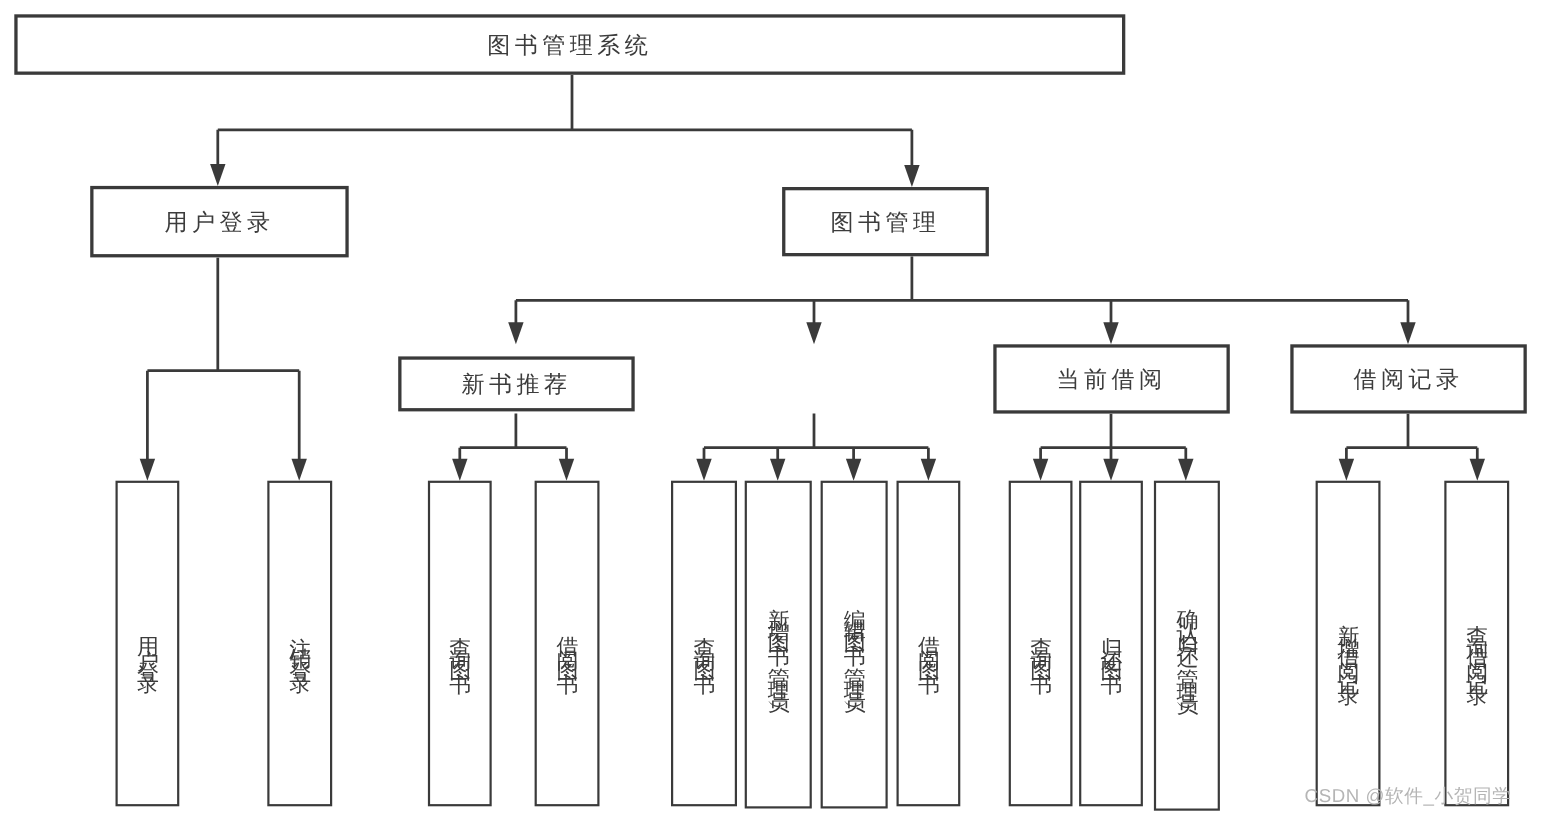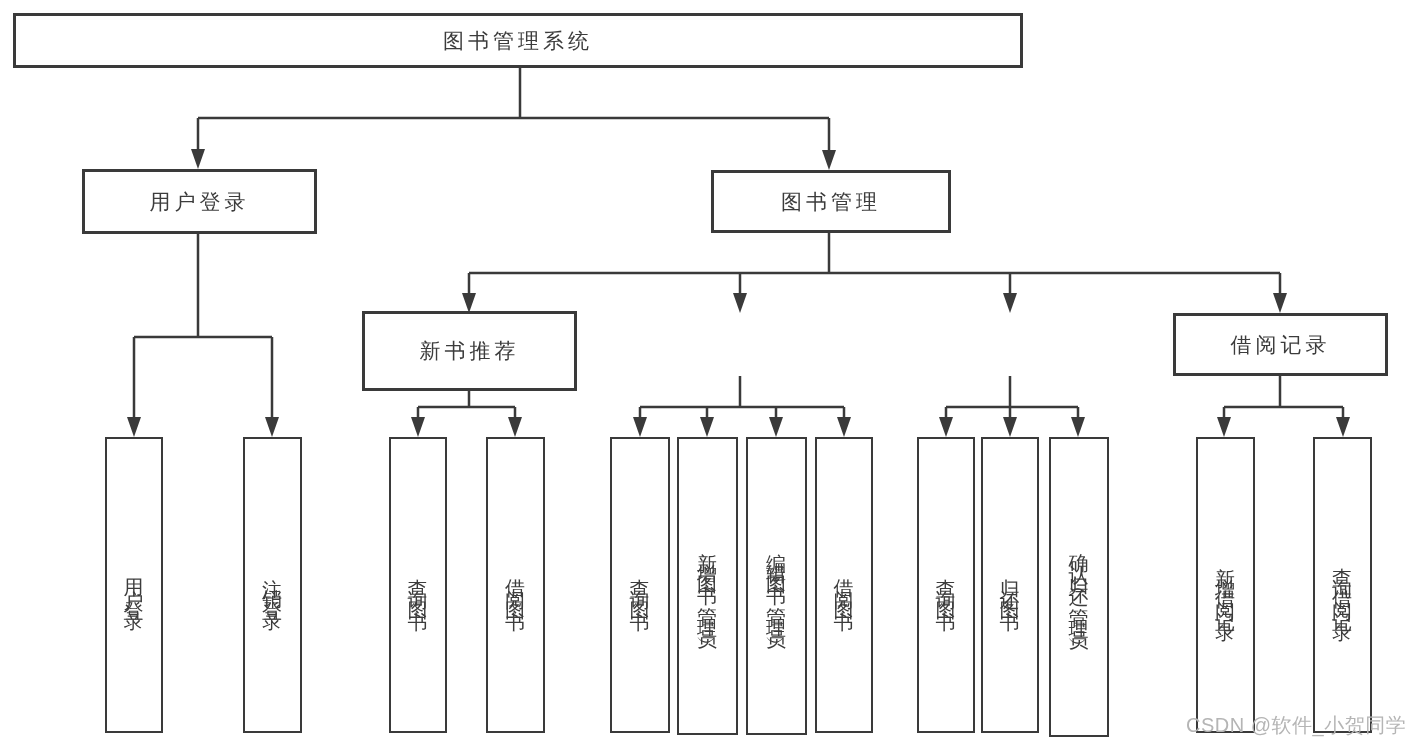--- a/index.html
+++ b/index.html
@@ -39,21 +39,21 @@
     text-orientation: mixed;
     font-size: 20px;
     letter-spacing: 11px;
     line-height: 1;
     white-space: normal;
   }
   .watermark {
     position: absolute;
     left: 1186px;
     top: 712px;
-    font-size: 20px;
+    font-size: 17px;
     letter-spacing: 0.5px;
     color: #b5b5b5;
     white-space: nowrap;
     z-index: 5;
   }
 </style>
 </head>
 <body>
 
 <div class="canvas">
@@ -89,23 +89,24 @@
       <polygon points="1003,417 1017,417 1010,437"></polygon>
       <polygon points="1071,417 1085,417 1078,437"></polygon>
       <polygon points="1217,417 1231,417 1224,437"></polygon>
       <polygon points="1336,417 1350,417 1343,437"></polygon>
     </g>
   </svg>
 
   <div class="box" style="left:13px; top:13px; width:1010px; height:55px;">图书管理系统</div>
 
   <div class="box" style="left:82px; top:169px; width:235px; height:65px;">用户登录</div>
-  <div class="box" style="left:711px; top:170px; width:240px; height:63px;">图书管理</div>
+  <div class="box" style="left:711px; top:170px; width:188px; height:63px;">图书管理</div>
 
-  <div class="box" style="left:362px; top:311px; width:215px; height:80px;">新书推荐</div>
+  <div class="box" style="left:362px; top:324px; width:215px; height:50px;">新书推荐</div>
+  <div class="box" style="left:903px; top:313px; width:215px; height:63px;">当前借阅</div>
   <div class="box" style="left:1173px; top:313px; width:215px; height:63px;text-align:center;">借阅记录</div>
 
   <div class="box leaf" style="left:105px; width:58px;">用户登录</div>
   <div class="box leaf" style="left:243px; width:59px;">注销登录</div>
 
   <div class="box leaf" style="left:389px; width:58px;">查询图书</div>
   <div class="box leaf" style="left:486px; width:59px;">借阅图书</div>
 
   <div class="box leaf" style="left:610px; width:60px;">查询图书</div>
   <div class="box leaf" style="left:677px; width:61px; height:298px;">新增图书（管理员）</div>

